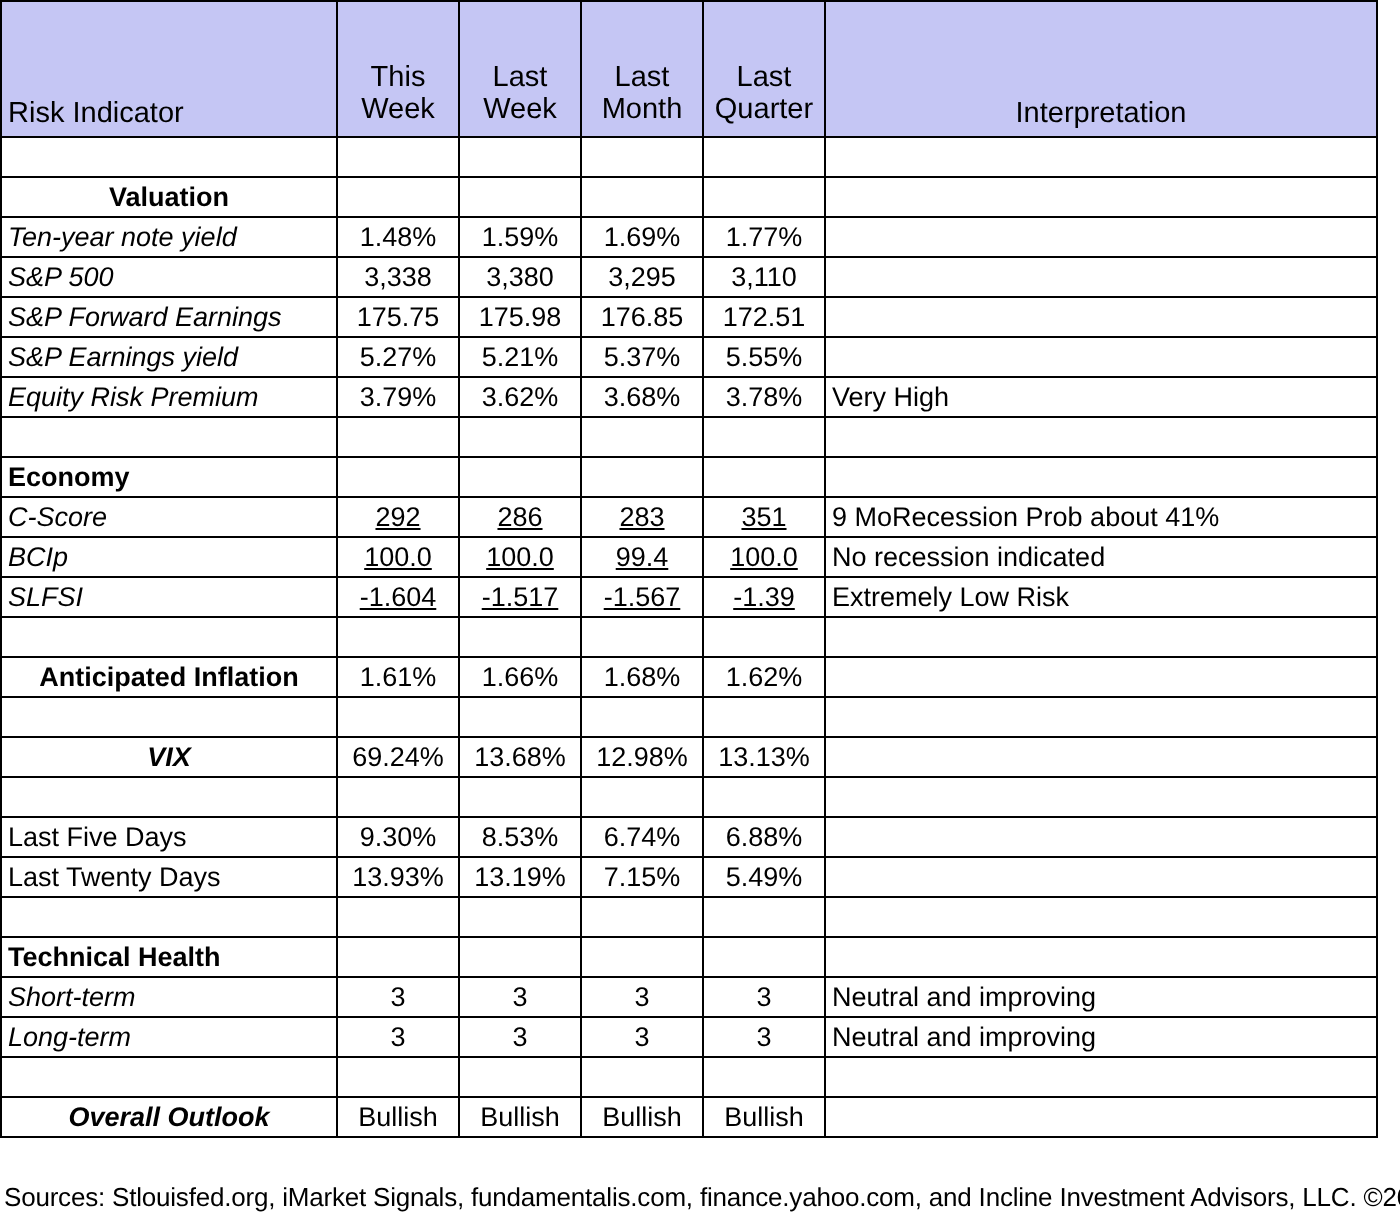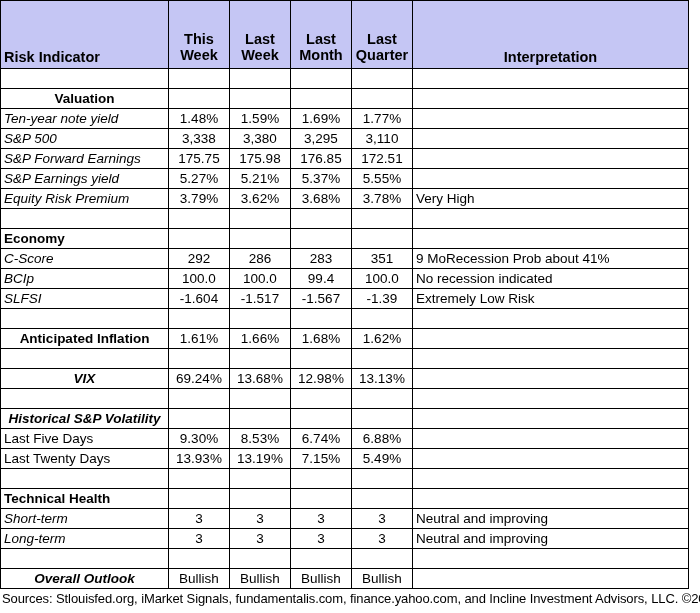--- a/index.html
+++ b/index.html
@@ -38,21 +38,21 @@
     background: #ffffff;
   }
   
   col.c-label    { width: 168px; }
   col.c-period   { width: 61px; }
   col.c-interp   { width: 276px; }
 
   
   tr.header-row td {
     background: #c5c6f4;
-    font-weight: bold;
+    font-weight: normal;
     height: 68px;
     vertical-align: bottom;
     padding-bottom: 4px;
     font-size: 14.5px;
   }
   tr.header-row td.period-head {
     text-align: center;
     white-space: normal;
     line-height: 1.15;
   }
@@ -85,20 +85,21 @@
   }
   td.interp {
     text-align: left;
     font-size: 13px;
   }
 
   
   td.green {
     background: linear-gradient(to right,
       #4eb97c 0%, #5cc088 14%, #8ed2ab 24%, #c3e6d1 33%, #eef8f2 44%, #ffffff 56%);
+    text-decoration: underline;
   }
   
   td.yellow {
     background: #ffff00;
     text-align: center;
   }
 
   td.blank { height: 20px; }
 
   
@@ -266,28 +267,20 @@
         </tr>
         <tr>
           <td class="blank"></td>
           <td class="blank"></td>
           <td class="blank"></td>
           <td class="blank"></td>
           <td class="blank"></td>
           <td class="blank"></td>
         </tr>
         <tr>
-          <td class="section italic">Historical  S&amp;P Volatility</td>
-          <td></td>
-          <td></td>
-          <td></td>
-          <td></td>
-          <td></td>
-        </tr>
-        <tr>
           <td class="item-plain">Last Five Days</td>
           <td class="num">9.30%</td>
           <td class="num">8.53%</td>
           <td class="num">6.74%</td>
           <td class="num">6.88%</td>
           <td class="interp"></td>
         </tr>
         <tr>
           <td class="item-plain">Last Twenty Days</td>
           <td class="num">13.93%</td>

